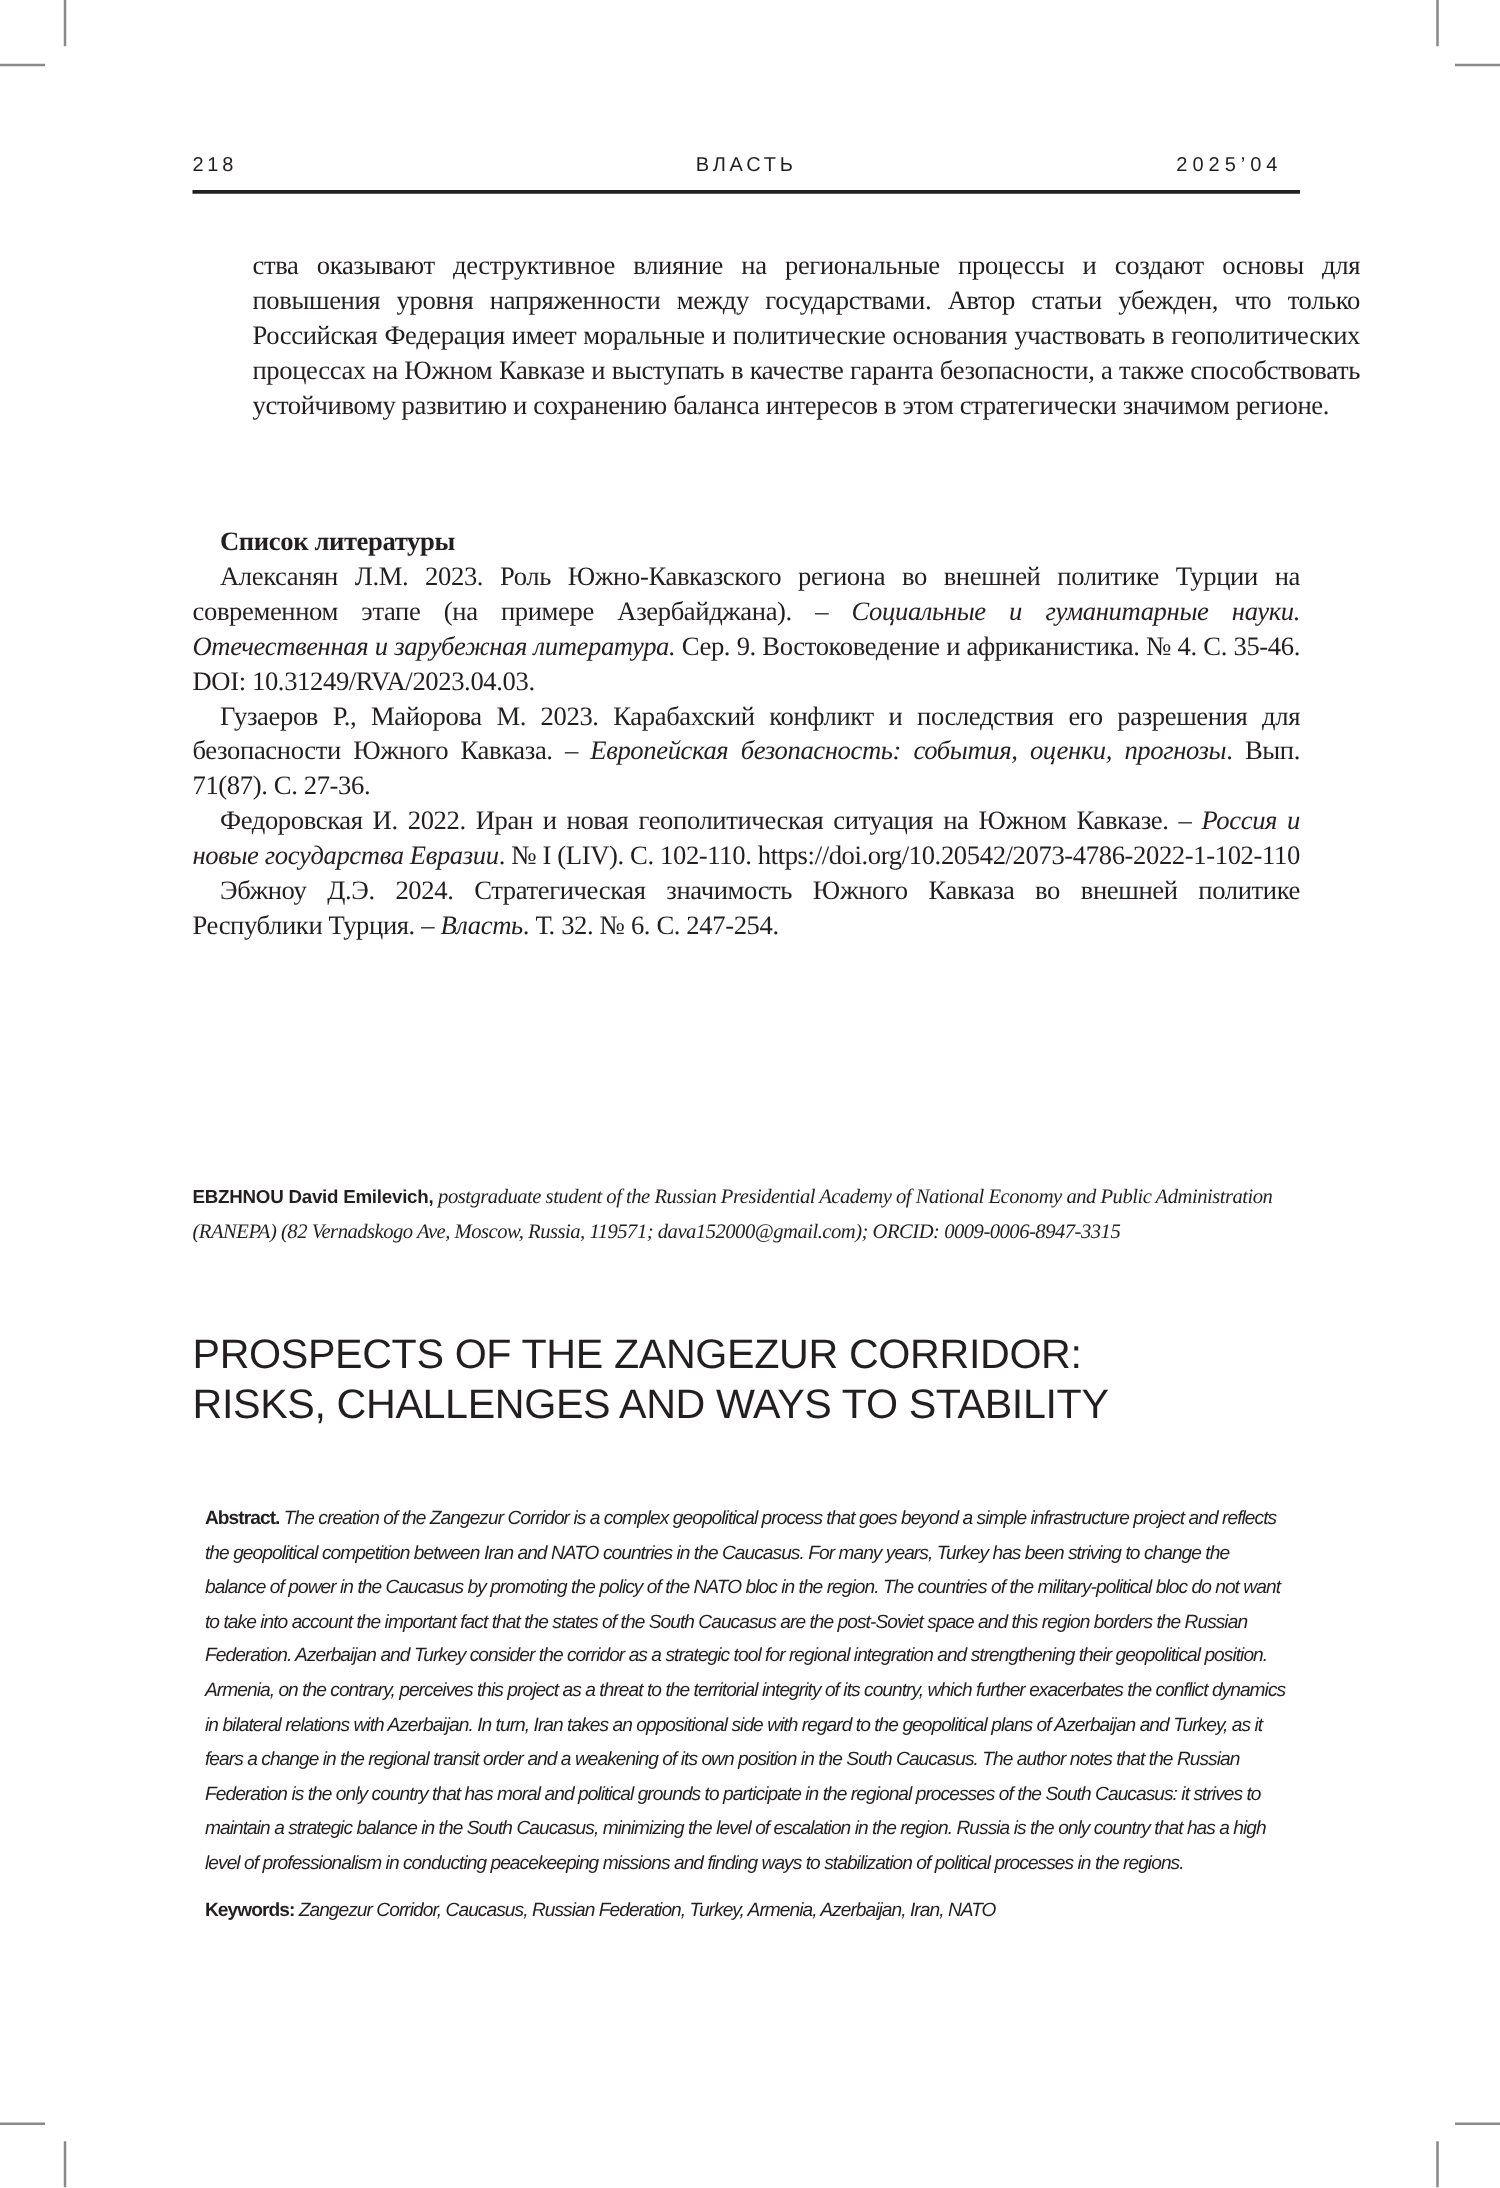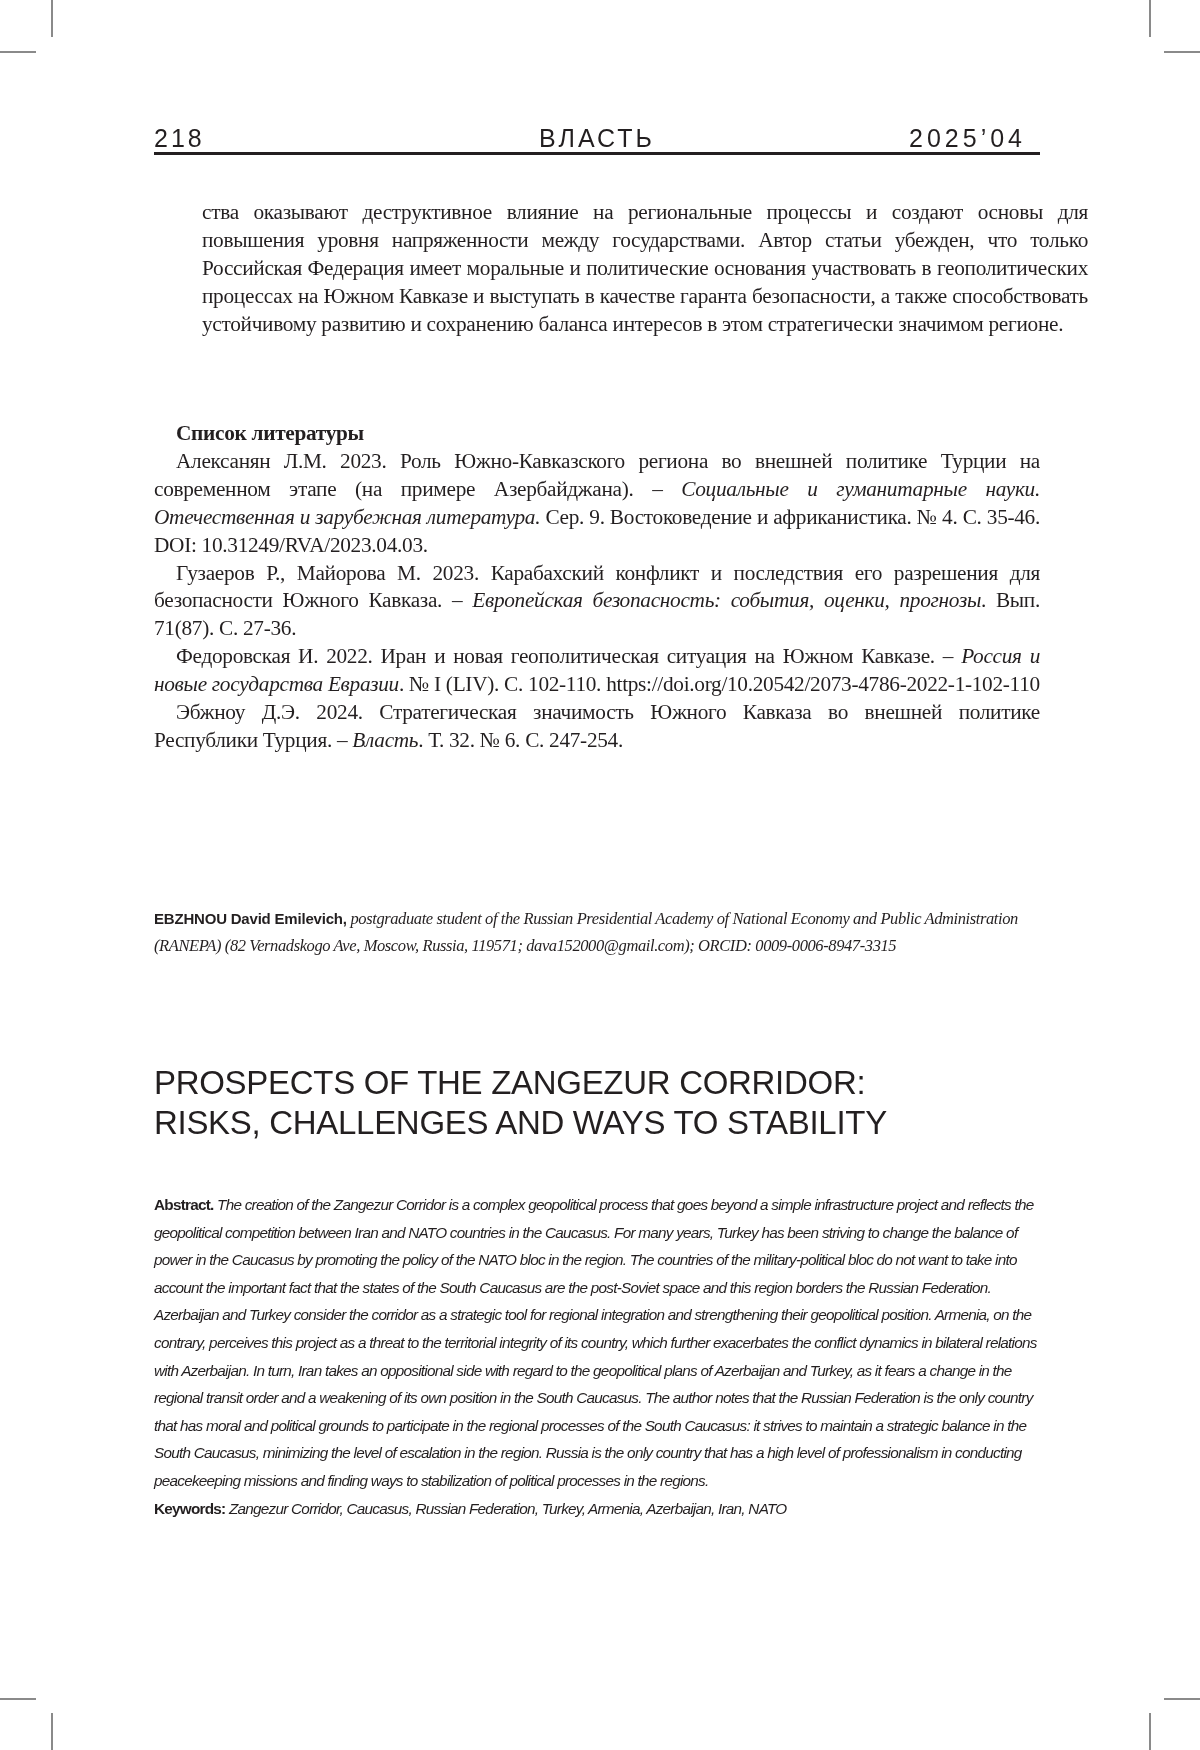--- a/index.html
+++ b/index.html
@@ -1,54 +1,54 @@
 <!DOCTYPE html>
 <html><head>
 <meta charset="utf-8">
 <style>
   html, body { margin: 0; padding: 0; background: #ffffff; }
   body { width: 1200px; height: 1750px; position: relative; overflow: hidden; color: #231f20; }
   .crop { position: absolute; background: #8a8a8a; }
   .hdr-wrap { position: absolute; left: 154px; top: 124px; width: 886px; height: 24px;
-    font-family: "Liberation Sans", sans-serif; font-size: 25px; color: #231f20; }
+    font-family: "Liberation Sans", sans-serif; font-size: 16px; color: #231f20; }
   .hdr-wrap span { position: absolute; top: 0; letter-spacing: 3px; }
   .hdr-left { left: 0; }
   .hdr-center { left: 50%; transform: translateX(-50%); }
   .hdr-right { right: 14px; letter-spacing: 4px !important; }
   .hdr-rule { position: absolute; left: 154px; top: 152px; width: 886px; height: 3px; background: #231f20; }
 
   .body-text {
     position: absolute; left: 154px; width: 886px;
     font-family: "Liberation Serif", serif; font-size: 21.3px; line-height: 27.9px;
     text-align: justify; color: #231f20; letter-spacing: -0.3px;
   }
   .para { margin: 0; }
   .refs-title { font-weight: bold; margin: 0; padding-left: 22px; }
   .ref { margin: 0; text-indent: 22px; text-align: justify; }
   .ref i { font-style: italic; }
 
   .author {
-    position: absolute; left: 154px; top: 905px; width: 886px;
+    position: absolute; left: 154px; top: 943px; width: 886px;
     font-family: "Liberation Serif", serif; font-size: 16.5px; line-height: 27px;
     font-style: italic; color: #231f20; letter-spacing: -0.4px;
   }
   .author b { font-style: normal; font-family: "Liberation Sans", sans-serif; font-weight: bold; font-size: 15px; letter-spacing: -0.2px; }
 
   .title {
     position: absolute; left: 154px; top: 1063px; width: 886px;
     font-family: "Liberation Sans", sans-serif; font-size: 33px; line-height: 40px;
     font-weight: normal; color: #231f20; letter-spacing: -0.3px; text-transform: uppercase;
   }
   .abstract {
     position: absolute; left: 154px; top: 1191px; width: 886px;
     font-family: "Liberation Sans", sans-serif; font-size: 15.3px; line-height: 27.6px;
     font-style: italic; color: #231f20; letter-spacing: -0.75px;
   }
   .abstract b { font-style: normal; font-weight: bold; }
-  .abstract p { margin: 0; }
+  .abstract p { margin: 10px; }
 </style>
 </head>
 <body>
 
 <div class="crop" style="left:51px;top:0;width:1.5px;height:37px;"></div>
 <div class="crop" style="left:0;top:51px;width:36px;height:1.5px;"></div>
 <div class="crop" style="left:1149px;top:0;width:1.5px;height:37px;"></div>
 <div class="crop" style="left:1164px;top:51px;width:36px;height:1.5px;"></div>
 <div class="crop" style="left:0;top:1698px;width:36px;height:2px;"></div>
 <div class="crop" style="left:51px;top:1713px;width:1.5px;height:37px;"></div>

